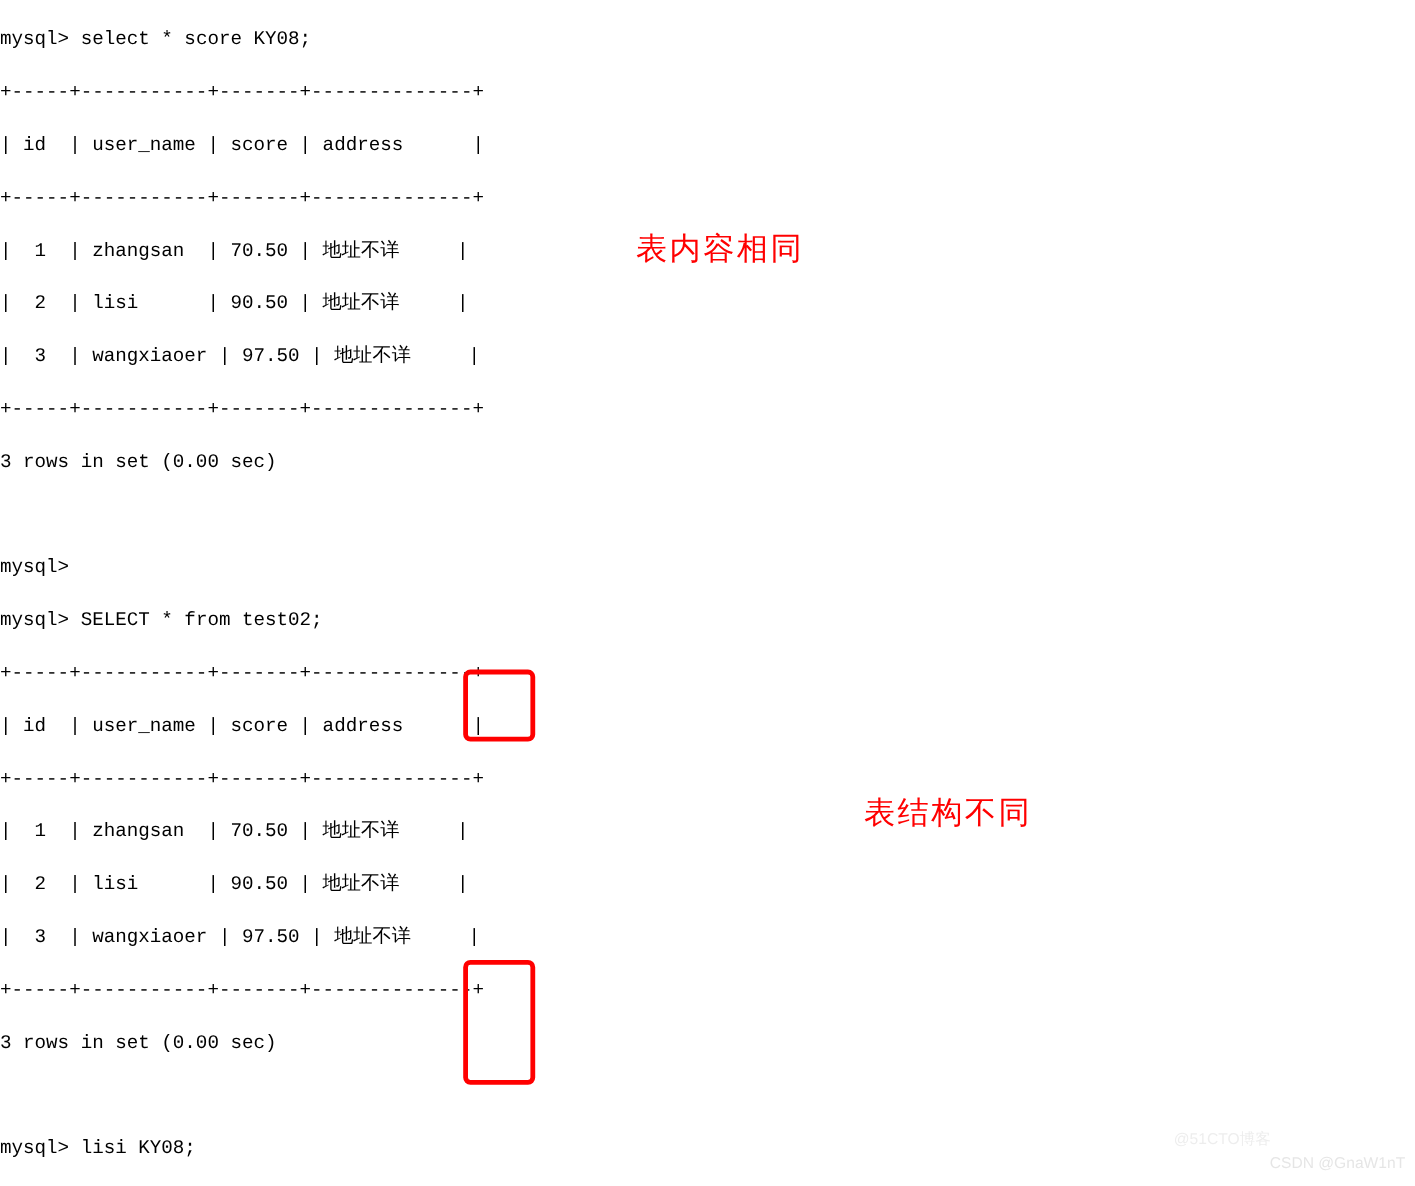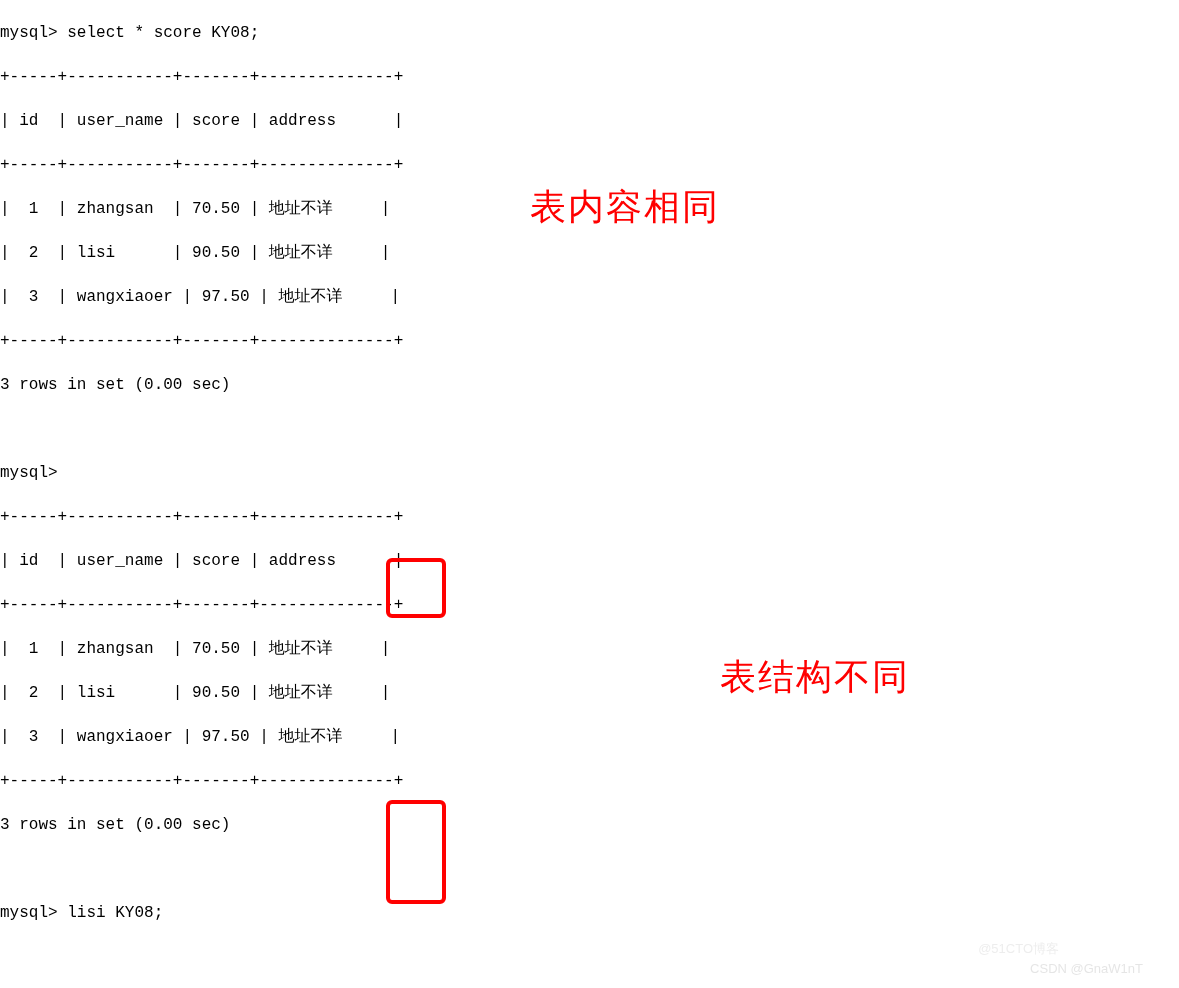--- a/index.html
+++ b/index.html
@@ -1,41 +1,42 @@
 <!DOCTYPE html>
 <html><head>
 <meta charset="utf-8">
 <style>
   html,body{margin:0;padding:0;background:#fff;color:#000;
     font-family:"Courier New",Consolas,monospace;font-size:16px;
     line-height:22px;width:1179px;height:988px;position:relative;}
   pre{margin:0;font-family:inherit;font-size:inherit;line-height:inherit;}
   .term{position:relative;white-space:pre;padding:0;}
   .annotation{position:absolute;color:#ff0000;
-    font-family:"Microsoft YaHei","SimSun",sans-serif;font-size:36px;
+    font-family:"Microsoft YaHei","SimSun",sans-serif;font-size:26px;
     font-weight:400;letter-spacing:2px;text-align:center;}
   .highlight-box{position:absolute;border:4px solid #ff0000;border-radius:6px;}
   .watermark{position:absolute;bottom:6px;color:#ccc;
     font-family:Arial,sans-serif;font-size:13px;}
 </style>
 </head>
 <body>
 
 <div class="term">
 <pre><span>mysql&gt;</span> <span>select * score KY08;</span></pre>
 <pre>+-----+-----------+-------+--------------+</pre>
 <pre>| id  | user_name | score | address      |</pre>
 <pre>+-----+-----------+-------+--------------+</pre>
 <pre>|  1  | zhangsan  | 70.50 | 地址不详     |</pre>
 <pre>|  2  | lisi      | 90.50 | 地址不详     |</pre>
 <pre>|  3  | wangxiaoer | 97.50 | 地址不详     |</pre>
 <pre>+-----+-----------+-------+--------------+</pre>
 <pre>3 rows in set (0.00 sec)</pre>
 <pre> </pre>
 <pre><span>mysql&gt;</span></pre>
+<pre><span>mysql&gt;</span> <span>SELECT * from test02;</span></pre>
 <pre>+-----+-----------+-------+--------------+</pre>
 <pre>| id  | user_name | score | address      |</pre>
 <pre>+-----+-----------+-------+--------------+</pre>
 <pre>|  1  | zhangsan  | 70.50 | 地址不详     |</pre>
 <pre>|  2  | lisi      | 90.50 | 地址不详     |</pre>
 <pre>|  3  | wangxiaoer | 97.50 | 地址不详     |</pre>
 <pre>+-----+-----------+-------+--------------+</pre>
 <pre>3 rows in set (0.00 sec)</pre>
 <pre> </pre>
 <pre><span>mysql&gt;</span> <span>lisi KY08;</span></pre>
@@ -65,13 +66,13 @@
 
 <div class="annotation" style="top:196px;left:530px;">表内容相同</div>
 
 <div class="annotation" style="top:666px;left:720px;">表结构不同</div>
 
 <div class="highlight-box" style="top:558px;left:386px;width:52px;height:52px;"></div>
 
 <div class="highlight-box" style="top:800px;left:386px;width:52px;height:96px;"></div>
 
 <div class="watermark" style="right:120px;bottom:28px;opacity:.35;">@51CTO博客</div>
-<div class="watermark" style="right:36px;bottom:8px;opacity:.5;">CSDN @GnaW1nT</div>
+<div class="watermark" style="right:8px;bottom:8px;opacity:.5;">CSDN @GnaW1nT</div>
 
 </body></html>

